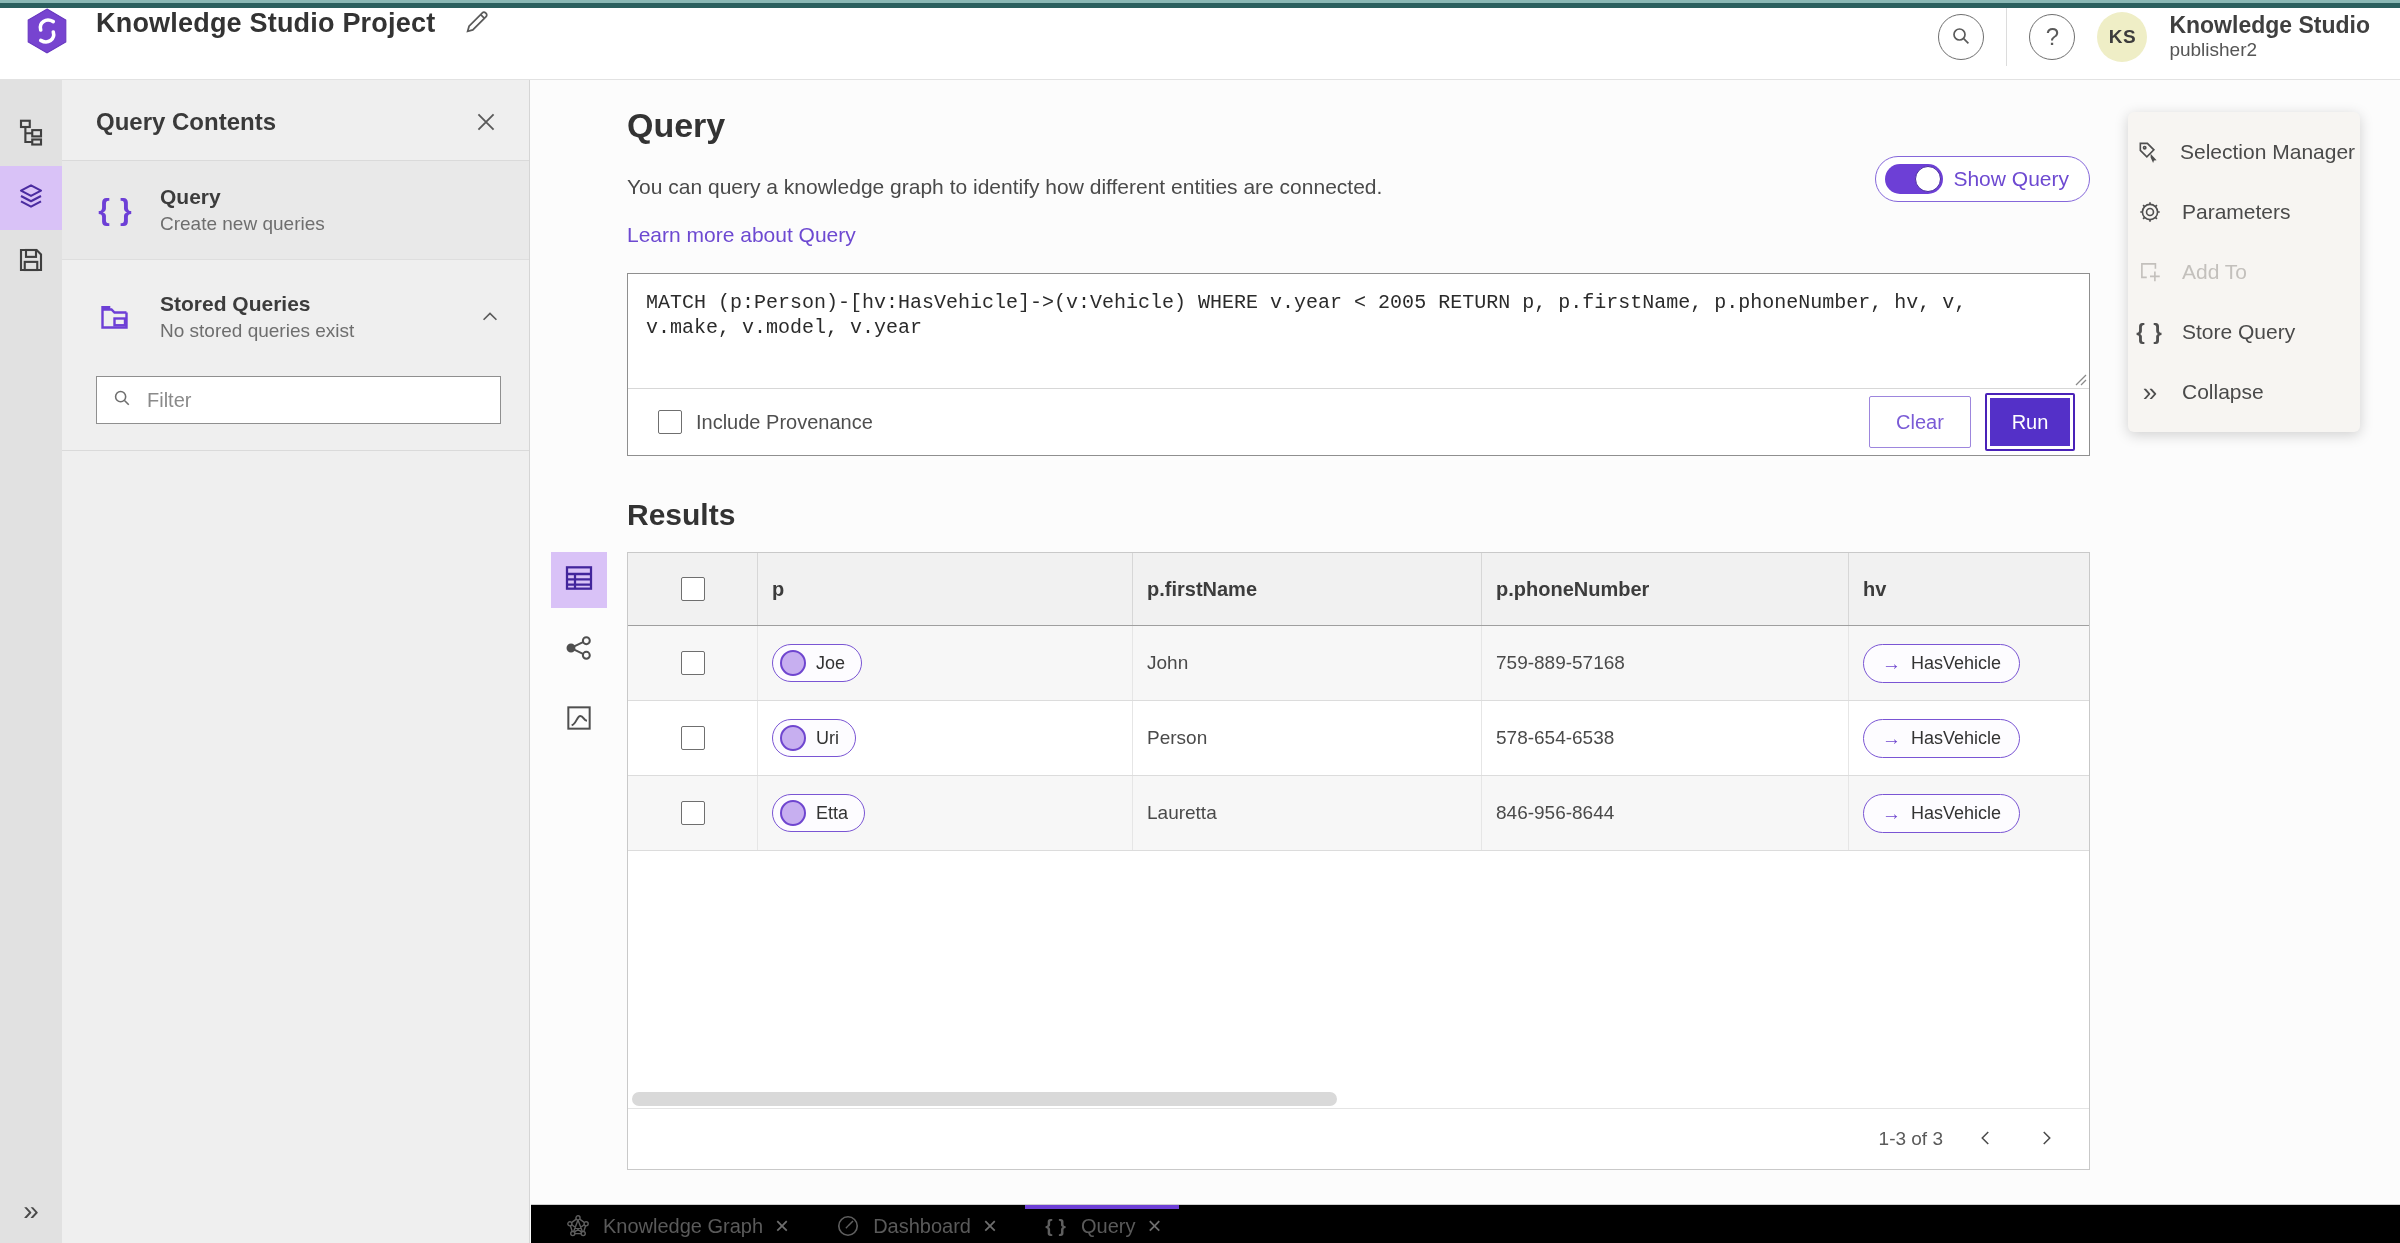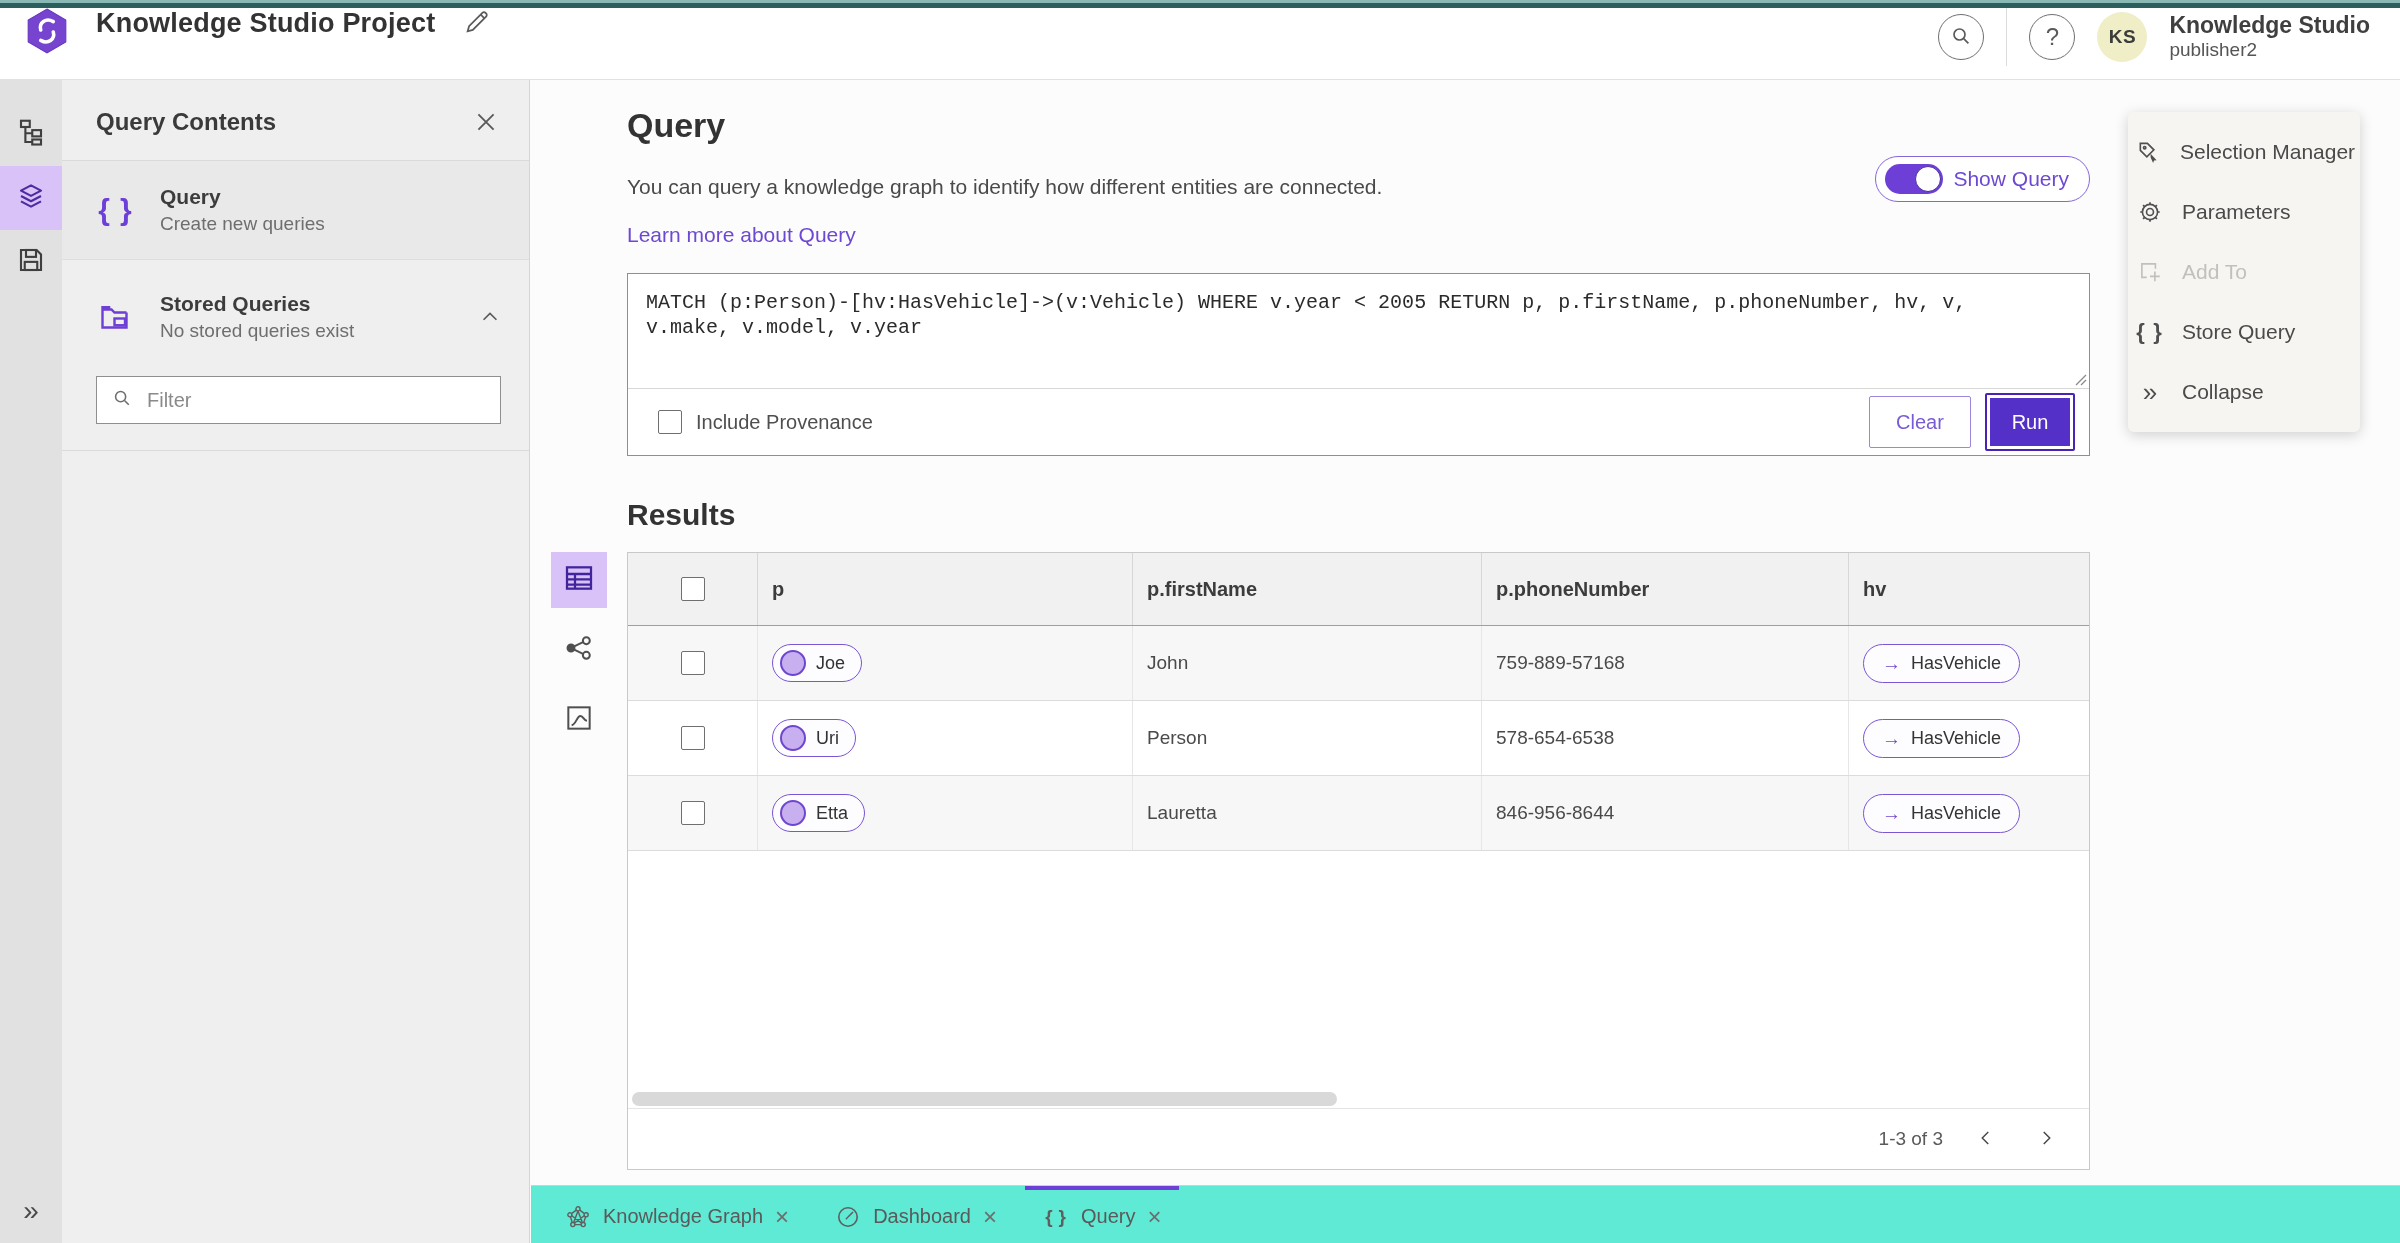--- a/index.html
+++ b/index.html
@@ -134,21 +134,21 @@
     box-shadow:0 3px 14px rgba(0,0,0,.18); padding:10px 0;}
   .tool-item{display:flex; align-items:center; gap:18px; height:60px; padding:0 8px; cursor:pointer; color:#4a4a4a;}
   .tool-item .ticon{width:28px; display:flex; justify-content:center; color:#4f4f4f;}
   .tool-item .tlabel{font-size:21px; white-space:nowrap;}
   .tool-item.disabled{color:#c3c0bc; cursor:default;align-items:center;}
   .tool-item.disabled .ticon{color:#c3c0bc;}
   .tbraces{font-size:22px; font-weight:700; letter-spacing:2px;}
   .tcollapse{font-size:26px; line-height:1;}
 
   
-  .tabbar{position:absolute; left:531px; right:0; bottom:0; height:58px; background:#5eead4;
+  .tabbar{position:absolute; left:531px; right:0; bottom:0; height:39px; background:#000000;
     border-top:1px solid #cfcfcf; display:flex; align-items:stretch; padding-left:16px; gap:10px;}
   .tab{display:flex; align-items:center; gap:12px; padding:0 18px; border-top:4px solid transparent; cursor:pointer; color:#5f5f5f;}
   .tab.active{border-top-color:#6d3fd6;}
   .tab .ticn{width:26px; height:26px; color:#5f5f5f; display:flex; align-items:center; justify-content:center;}
   .tab .tlbl{font-size:20px; color:#5a5a5a; white-space:nowrap;}
   .tab .tclose{font-size:24px; color:#6e6e6e; line-height:1; cursor:pointer;}
   .tab-braces{font-size:19px; font-weight:700; color:#5a5a5a; letter-spacing:1px;}
 </style>
 </head>
 <body>

